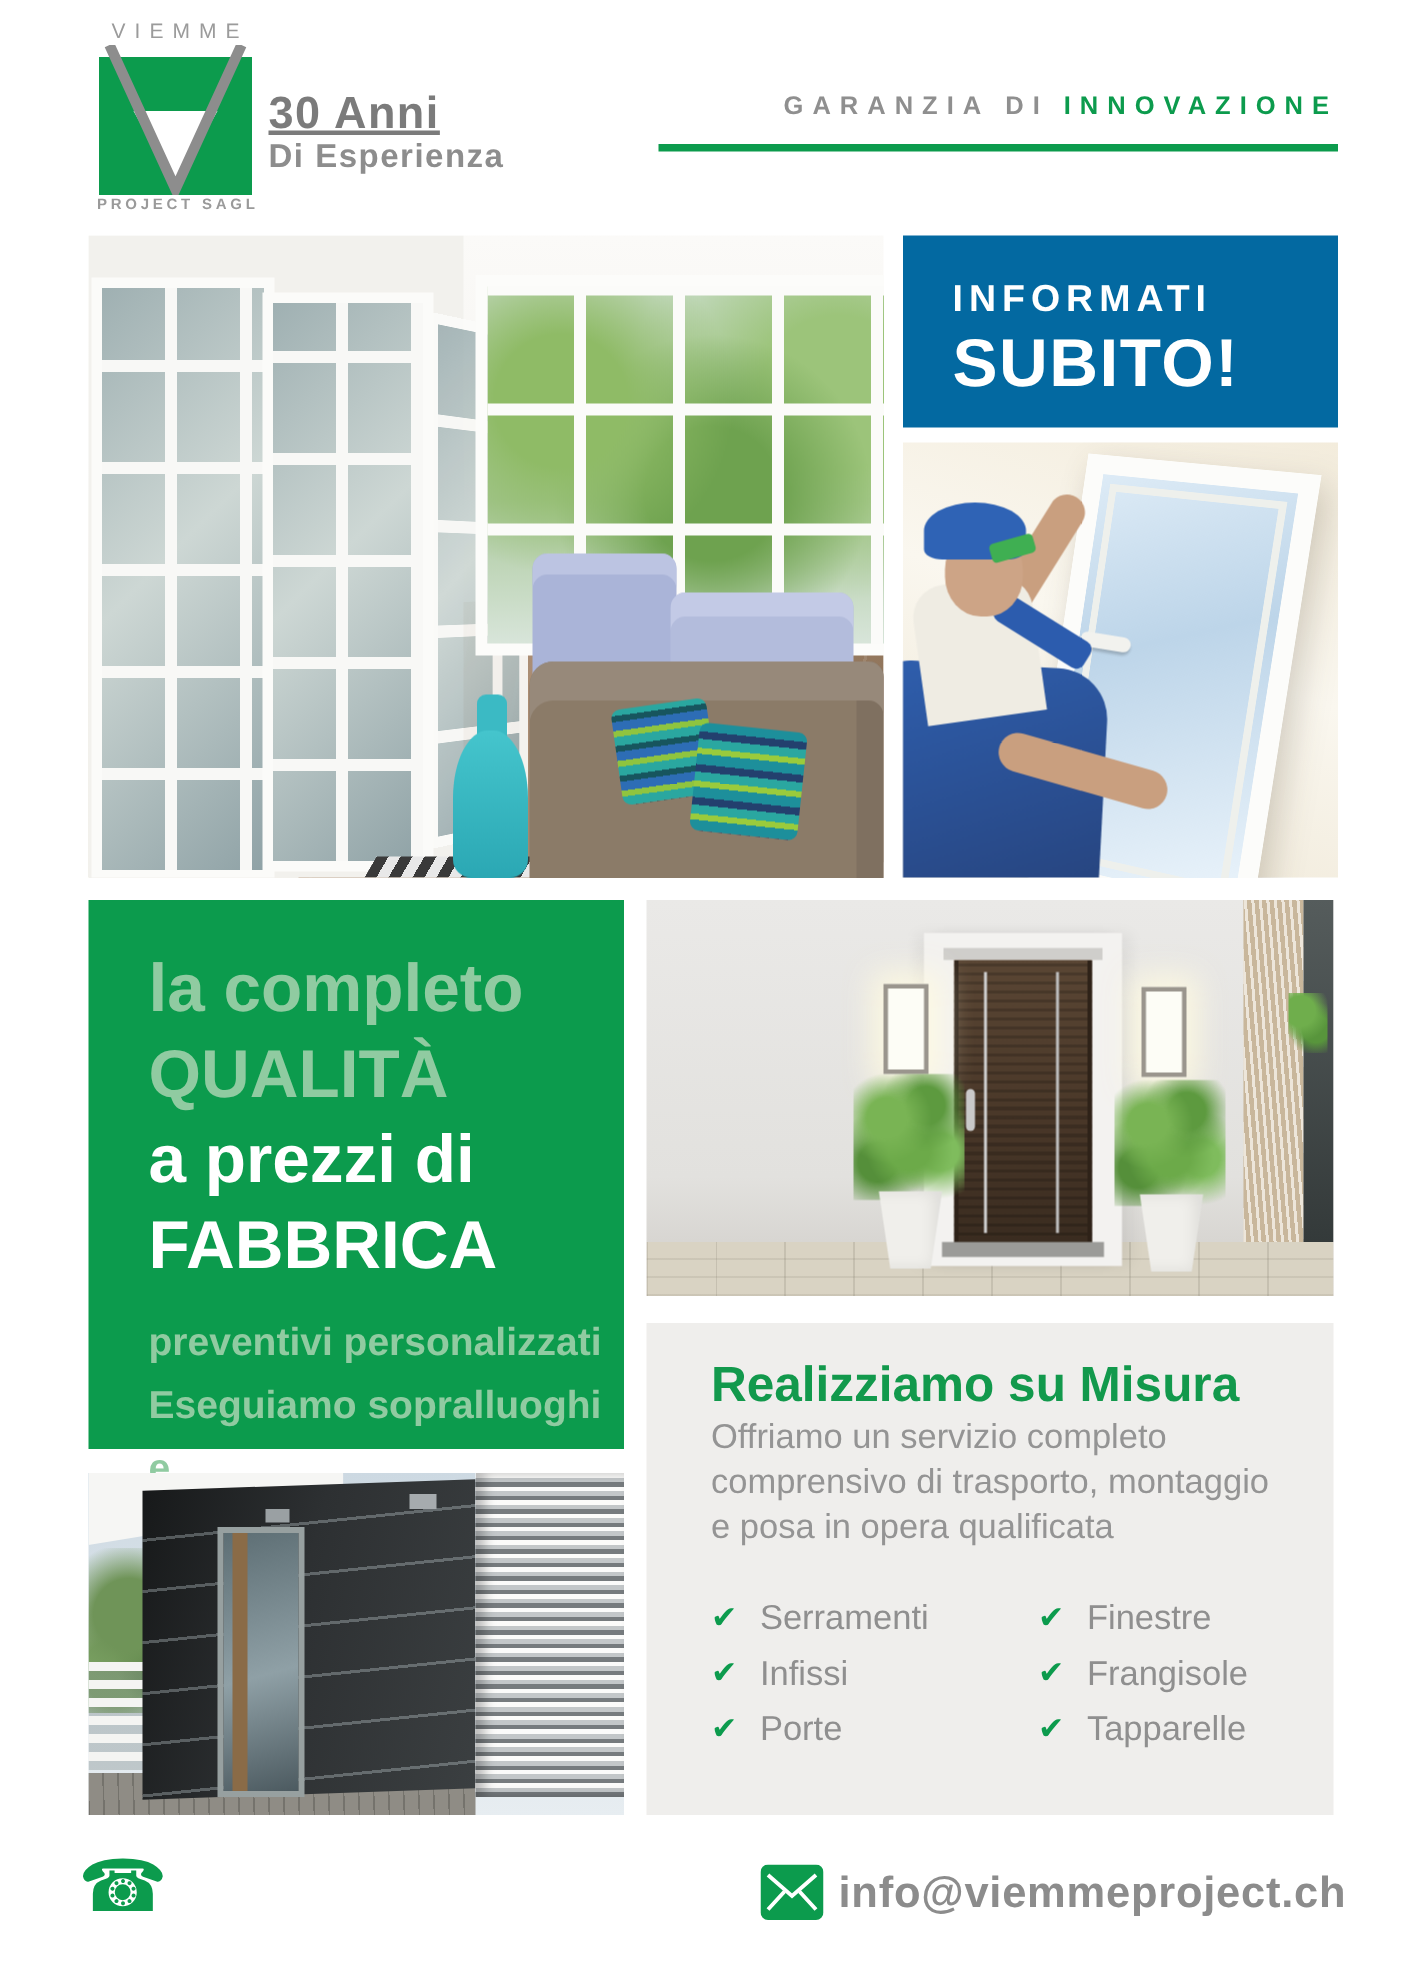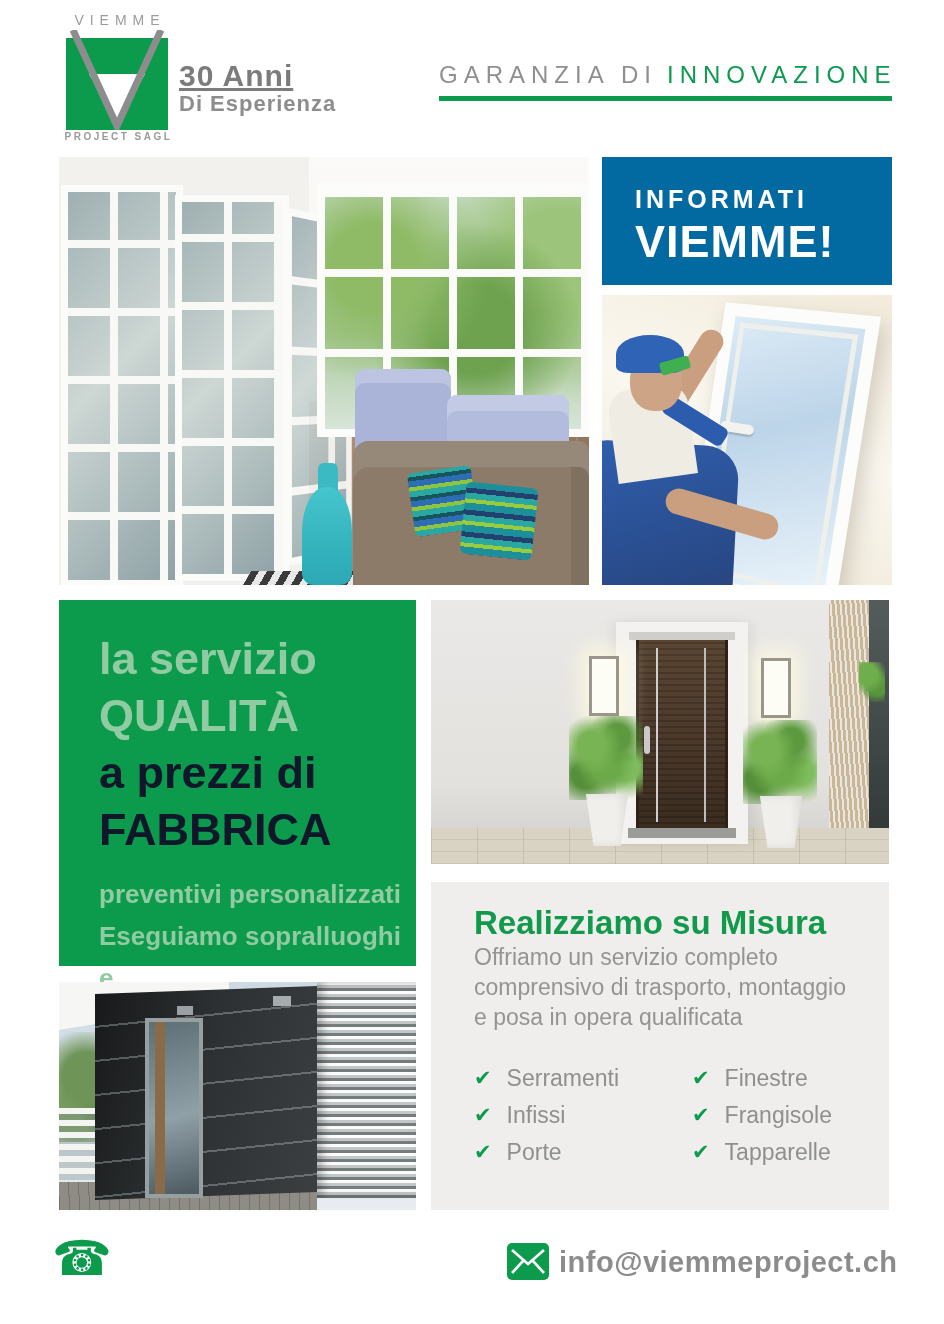--- a/index.html
+++ b/index.html
@@ -8,21 +8,21 @@
   .abs{position:absolute;}
 
   
   .logo-block{left:55px;top:12px;width:120px;text-align:center;}
   .viemme-word{font-size:14px;letter-spacing:6px;color:#9b9b9b;font-weight:500;margin-left:6px;}
   .logo-mark{display:block;margin:2px auto 0;}
   .project-sagl{font-size:10px;letter-spacing:2.5px;color:#9a9a9a;font-weight:700;margin-top:1px;margin-left:3px;}
   .years-block{left:177px;top:60px;}
   .years-title{font-size:30px;font-weight:800;color:#7b7b7b;letter-spacing:1px;line-height:32px;text-decoration:underline;}
   .years-subtitle{font-size:22px;font-weight:600;color:#8d8d8d;letter-spacing:1px;line-height:24px;}
-  .tagline{left:437px;top:61px;width:453px;text-align:center;font-size:24px;font-weight:400;letter-spacing:6px;white-space:nowrap;}
+  .tagline{left:437px;top:61px;width:453px;text-align:right;font-size:17px;font-weight:700;letter-spacing:6px;white-space:nowrap;}
   .tagline .t-gray{color:#8f8f8f;margin-right:10px;}
   .tagline .t-green{color:#0c9b4d;}
   .tagline-underline{left:437px;top:96px;width:453px;height:5px;background:#0c9b4d;}
 
   
   .photo{overflow:hidden;background:#eee;}
   .photo *{position:absolute;}
 
   
   .sunroom{left:57px;top:157px;width:530px;height:428px;
@@ -86,21 +86,21 @@
   .w-arm-low{left:62px;top:206px;width:116px;height:26px;background:#c99f7f;border-radius:13px;transform:rotate(16deg);}
   .w-head{left:28px;top:58px;width:52px;height:58px;background:#cda486;border-radius:46%;}
   .w-cap{left:14px;top:40px;width:68px;height:38px;background:#2f63b5;border-radius:50% 50% 18% 18%;}
   .w-brim{left:58px;top:64px;width:30px;height:13px;background:#3faf52;border-radius:3px;transform:rotate(-16deg);}
 
   
   .promo{left:57px;top:600px;width:357px;height:366px;background:#0c9b4d;box-sizing:border-box;
     padding:30px 0 0 40px;}
   .promo-line{font-size:45px;font-weight:700;line-height:57px;letter-spacing:0;}
   .promo-light{color:#90cba1;}
-  .promo-white{color:#0f172a;}
+  .promo-white{color:#ffffff;}
   .promo-sub{margin-top:15px;font-size:26px;line-height:42px;font-weight:600;color:#90cba1;}
 
   
   .doorp{left:429px;top:600px;width:458px;height:264px;
     background:linear-gradient(180deg,#eae9e7 0%,#e2e1de 70%,#d8d6d2 86%);}
   .d-floor{left:0;top:228px;width:458px;height:36px;background:#d9d3c3;
     background-image:repeating-linear-gradient(90deg,rgba(120,115,100,.20) 0 1px,rgba(0,0,0,0) 1px 46px),
       repeating-linear-gradient(0deg,rgba(120,115,100,.14) 0 1px,rgba(0,0,0,0) 1px 12px);}
   .d-wood{left:398px;top:0;width:40px;height:228px;background:#d8c7ad;
     background-image:repeating-linear-gradient(85deg,rgba(255,255,255,.55) 0 2px,rgba(160,140,110,.28) 2px 5px);}
@@ -212,40 +212,40 @@
     <div class="sun-rug"></div>
     <div class="sun-sofa"></div>
     <div class="sun-pillow1"></div>
     <div class="sun-pillow2"></div>
     <div class="sun-vase-neck"></div>
     <div class="sun-vase"></div>
   </div>
 
   <div class="abs cta">
     <div class="cta-line1">INFORMATI</div>
-    <div class="cta-line2">VIEMME!</div>
+    <div class="cta-line2">SUBITO!</div>
   </div>
 
   <div class="abs photo worker">
     <div class="w-window">
       <div class="w-window-inner"></div>
     </div>
     <div class="w-handle"></div>
     <div class="w-arm-up"></div>
     <div class="w-overalls"></div>
     <div class="w-tank"></div>
     <div class="w-strap"></div>
     <div class="w-head"></div>
     <div class="w-cap"></div>
     <div class="w-brim"></div>
     <div class="w-arm-low"></div>
   </div>
 
   <div class="abs promo">
-    <div class="promo-line promo-light">la servizio</div>
+    <div class="promo-line promo-light">la completo</div>
     <div class="promo-line promo-light">QUALITÀ</div>
     <div class="promo-line promo-white">a prezzi di</div>
     <div class="promo-line promo-white">FABBRICA</div>
     <div class="promo-sub">
       <div>preventivi personalizzati</div>
       <div>Eseguiamo sopralluoghi e</div>
       <div>gratuiti e non vincolanti</div>
     </div>
   </div>
 

